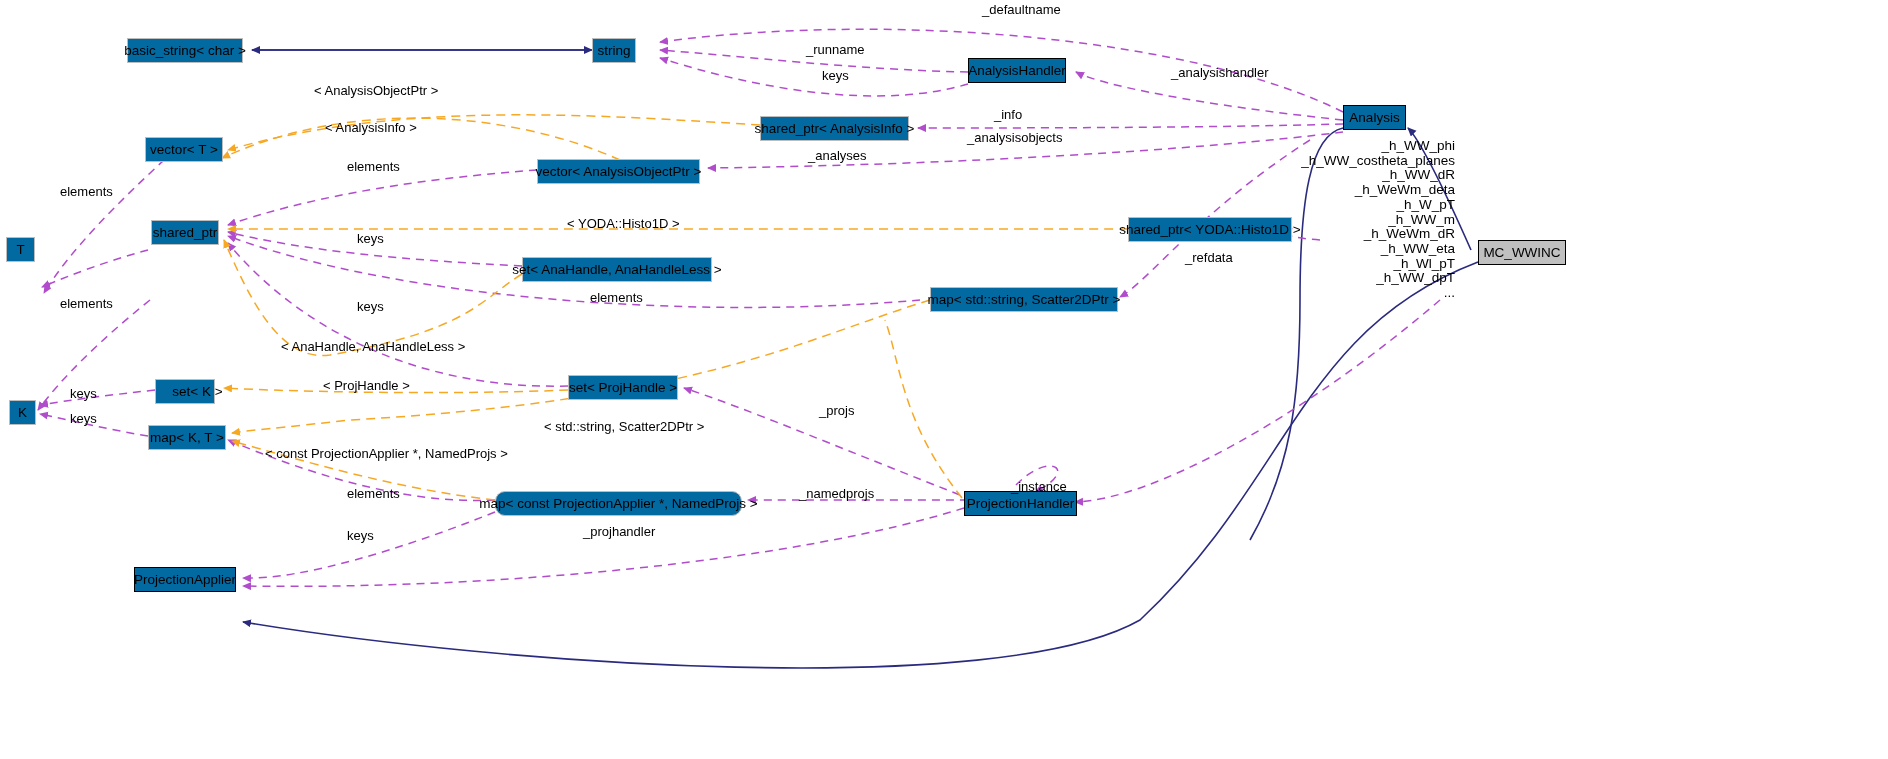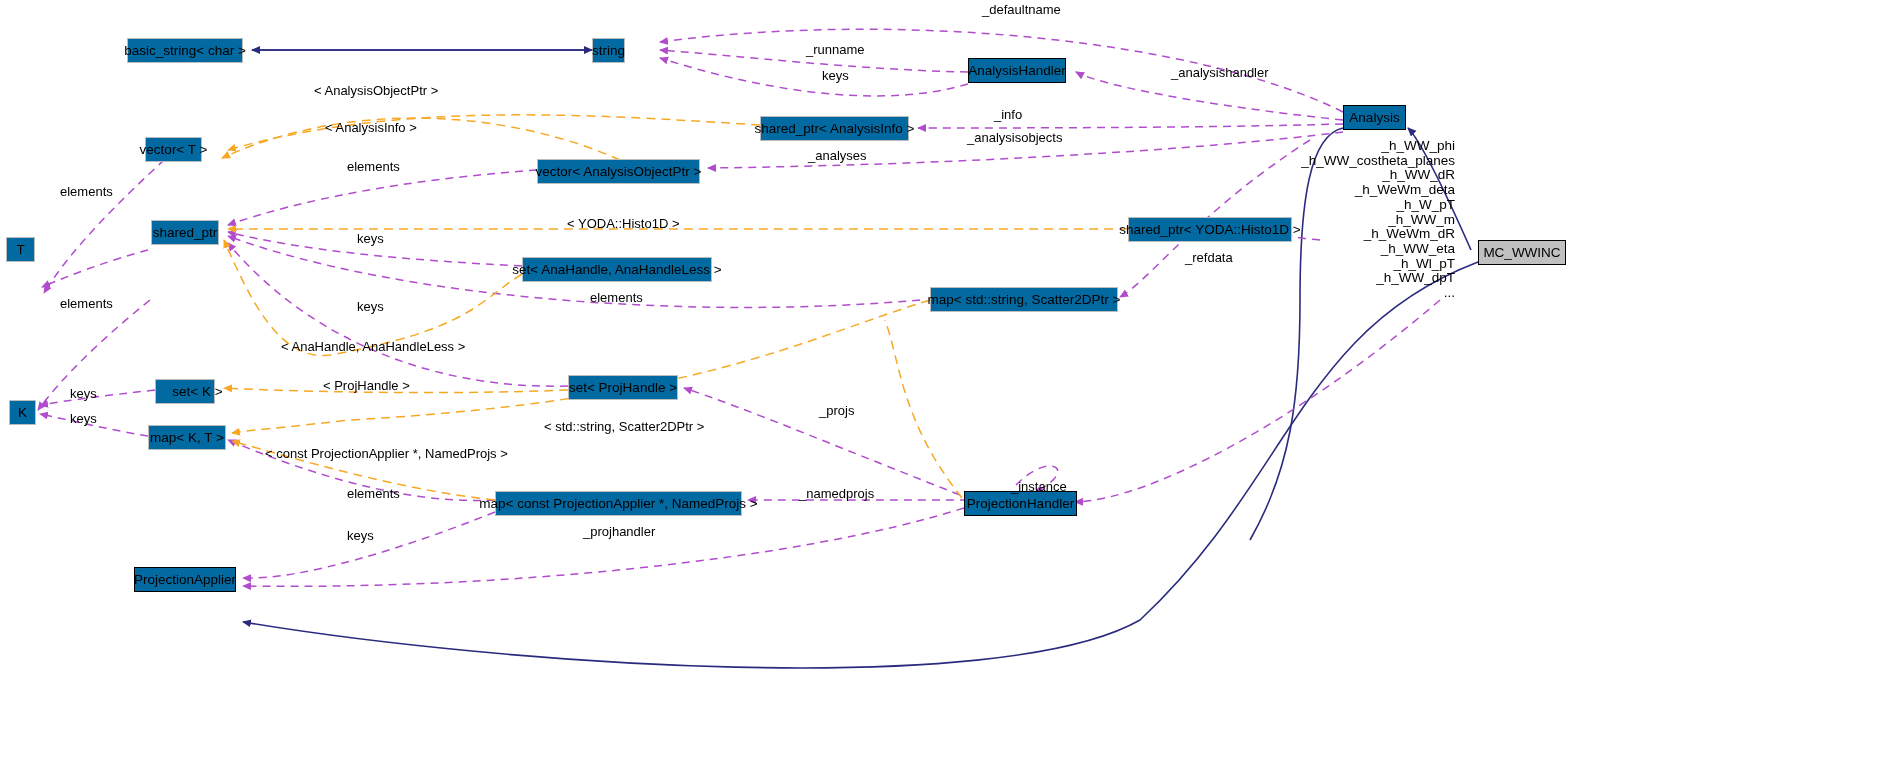--- a/index.html
+++ b/index.html
@@ -135,21 +135,21 @@
       <path d="M960,497 C900,430 880,380 862,330 C845,300 830,290 812,284" marker-end="url(#arrow-orange)" stroke="#f7a823" style="display:none"></path>
       <path d="M962,498 C900,420 900,360 885,320" stroke="#f7a823" fill="none"></path>
       <path d="M885,320 C870,290 860,285 846,283" stroke="#f7a823" fill="none" style="display:none"></path>
     </g>
   </svg>
 
   <div class="node" style="left:127px; top:38px; width:116px;">
     <span>basic_string&lt; char &gt;</span>
   </div>
 
-  <div class="node" style="left:592px; top:38px; width:33px;">
+  <div class="node" style="left:592px; top:38px; width:44px;">
     <span>string</span>
   </div>
 
   <div class="node key-node" style="left:968px; top:58px; width:98px;">
     <span>AnalysisHandler</span>
   </div>
 
   <div class="node key-node" style="left:1343px; top:105px; width:63px;">
     <span>Analysis</span>
   </div>
@@ -165,21 +165,21 @@
     <div>_h_WW_eta</div>
     <div>_h_Wl_pT</div>
     <div>_h_WW_dpT</div>
     <div>...</div>
   </div>
 
   <div class="node highlight-node" style="left:1478px; top:240px; width:88px;">
     <span>MC_WWINC</span>
   </div>
 
-  <div class="node" style="left:145px; top:137px; width:57px;">
+  <div class="node" style="left:145px; top:137px; width:78px;">
     <span>vector&lt; T &gt;</span>
   </div>
 
   <div class="node" style="left:760px; top:116px; width:149px;">
     <span>shared_ptr&lt; AnalysisInfo &gt;</span>
   </div>
 
   <div class="node" style="left:537px; top:159px; width:163px;">
     <span>vector&lt; AnalysisObjectPtr &gt;</span>
   </div>
@@ -213,21 +213,21 @@
   </div>
 
   <div class="node" style="left:568px; top:375px; width:110px;">
     <span>set&lt; ProjHandle &gt;</span>
   </div>
 
   <div class="node" style="left:148px; top:425px; width:78px;">
     <span>map&lt; K, T &gt;</span>
   </div>
 
-  <div class="node" style="left:495px; top:491px; width:247px;">
+  <div class="node" style="left:495px; top:491px; width:247px;border-radius:10px;">
     <span>map&lt; const ProjectionApplier *, NamedProjs &gt;</span>
   </div>
 
   <div class="node key-node" style="left:964px; top:491px; width:113px;text-align:right;">
     <span>ProjectionHandler</span>
   </div>
 
   <div class="node key-node" style="left:134px; top:567px; width:102px;">
     <span>ProjectionApplier</span>
   </div>

